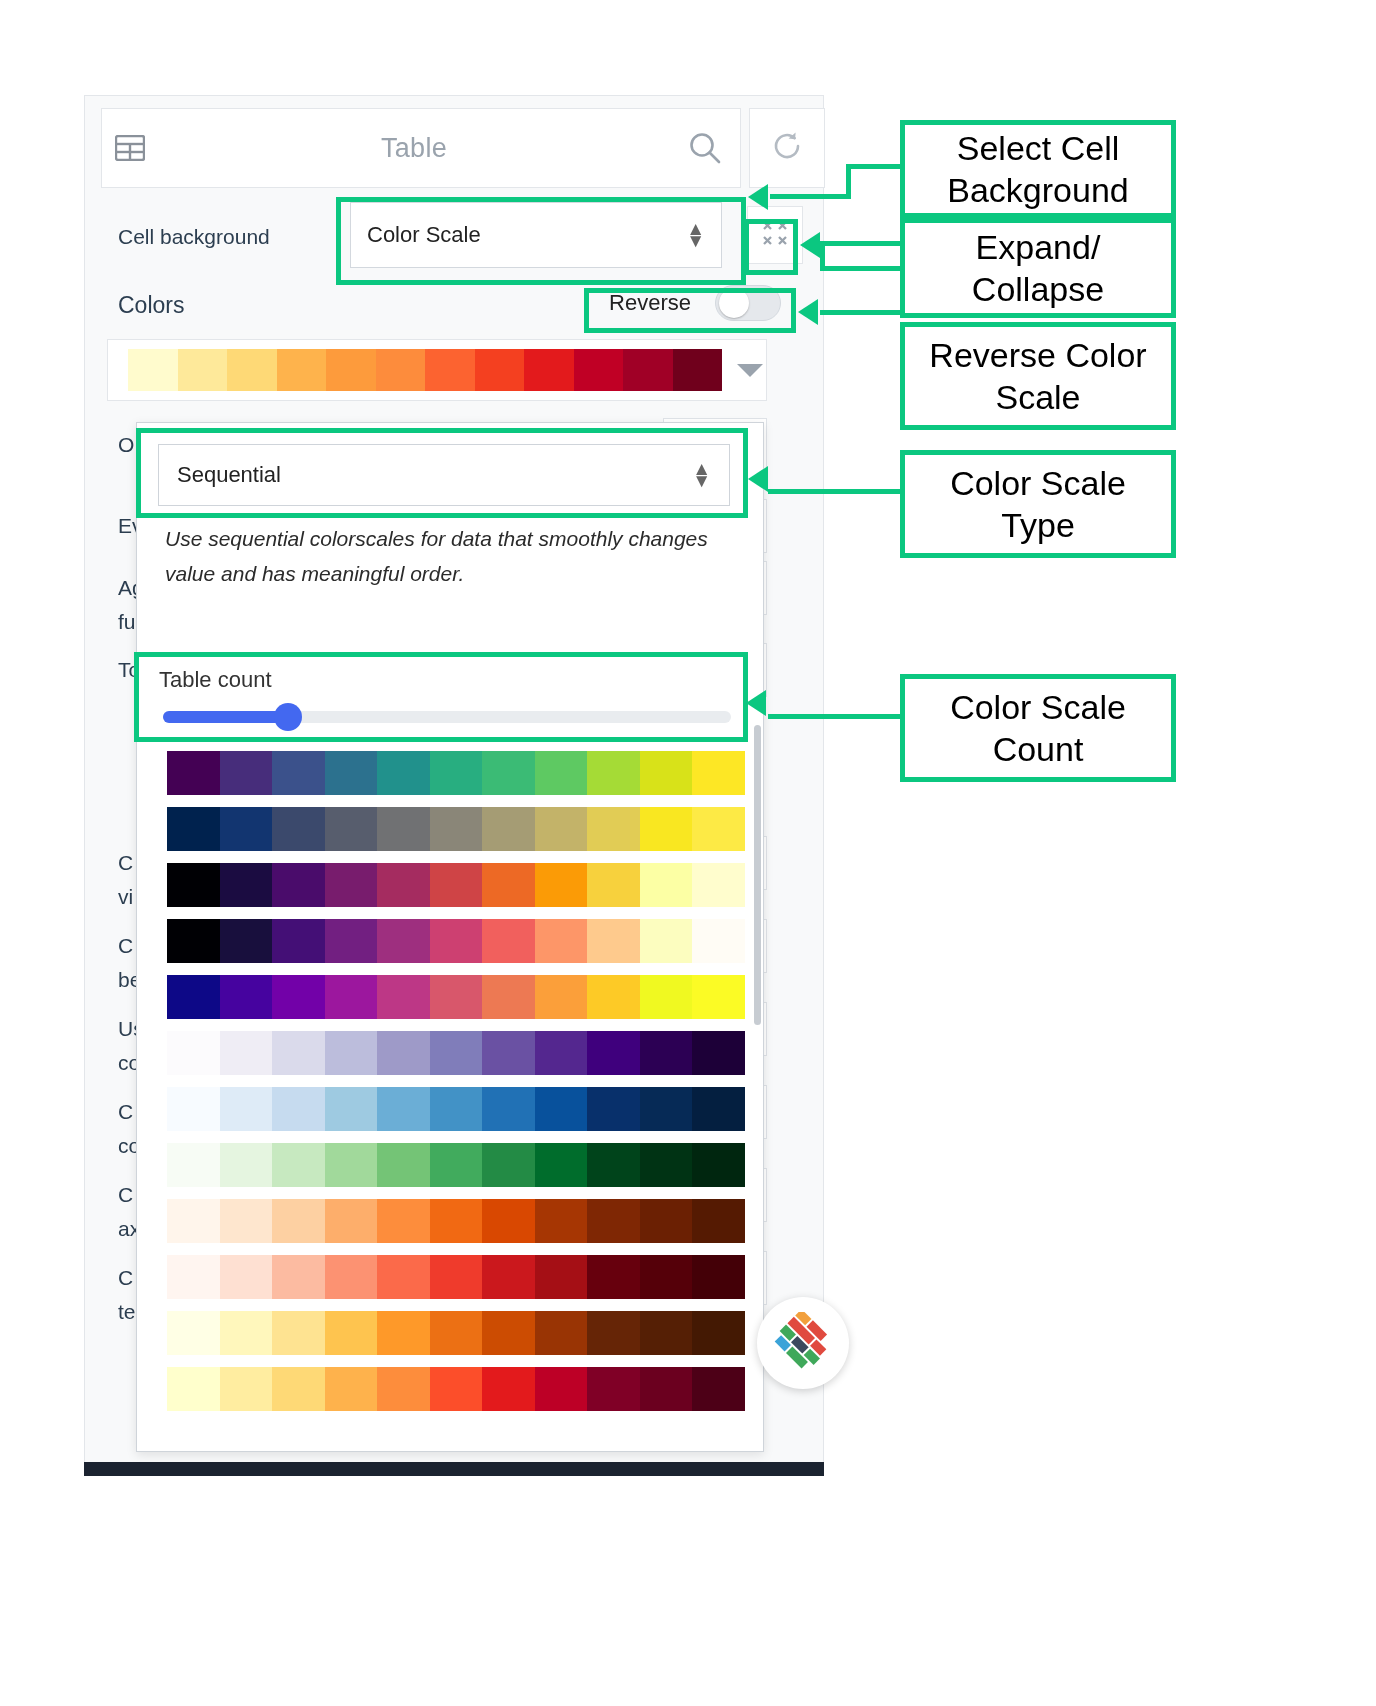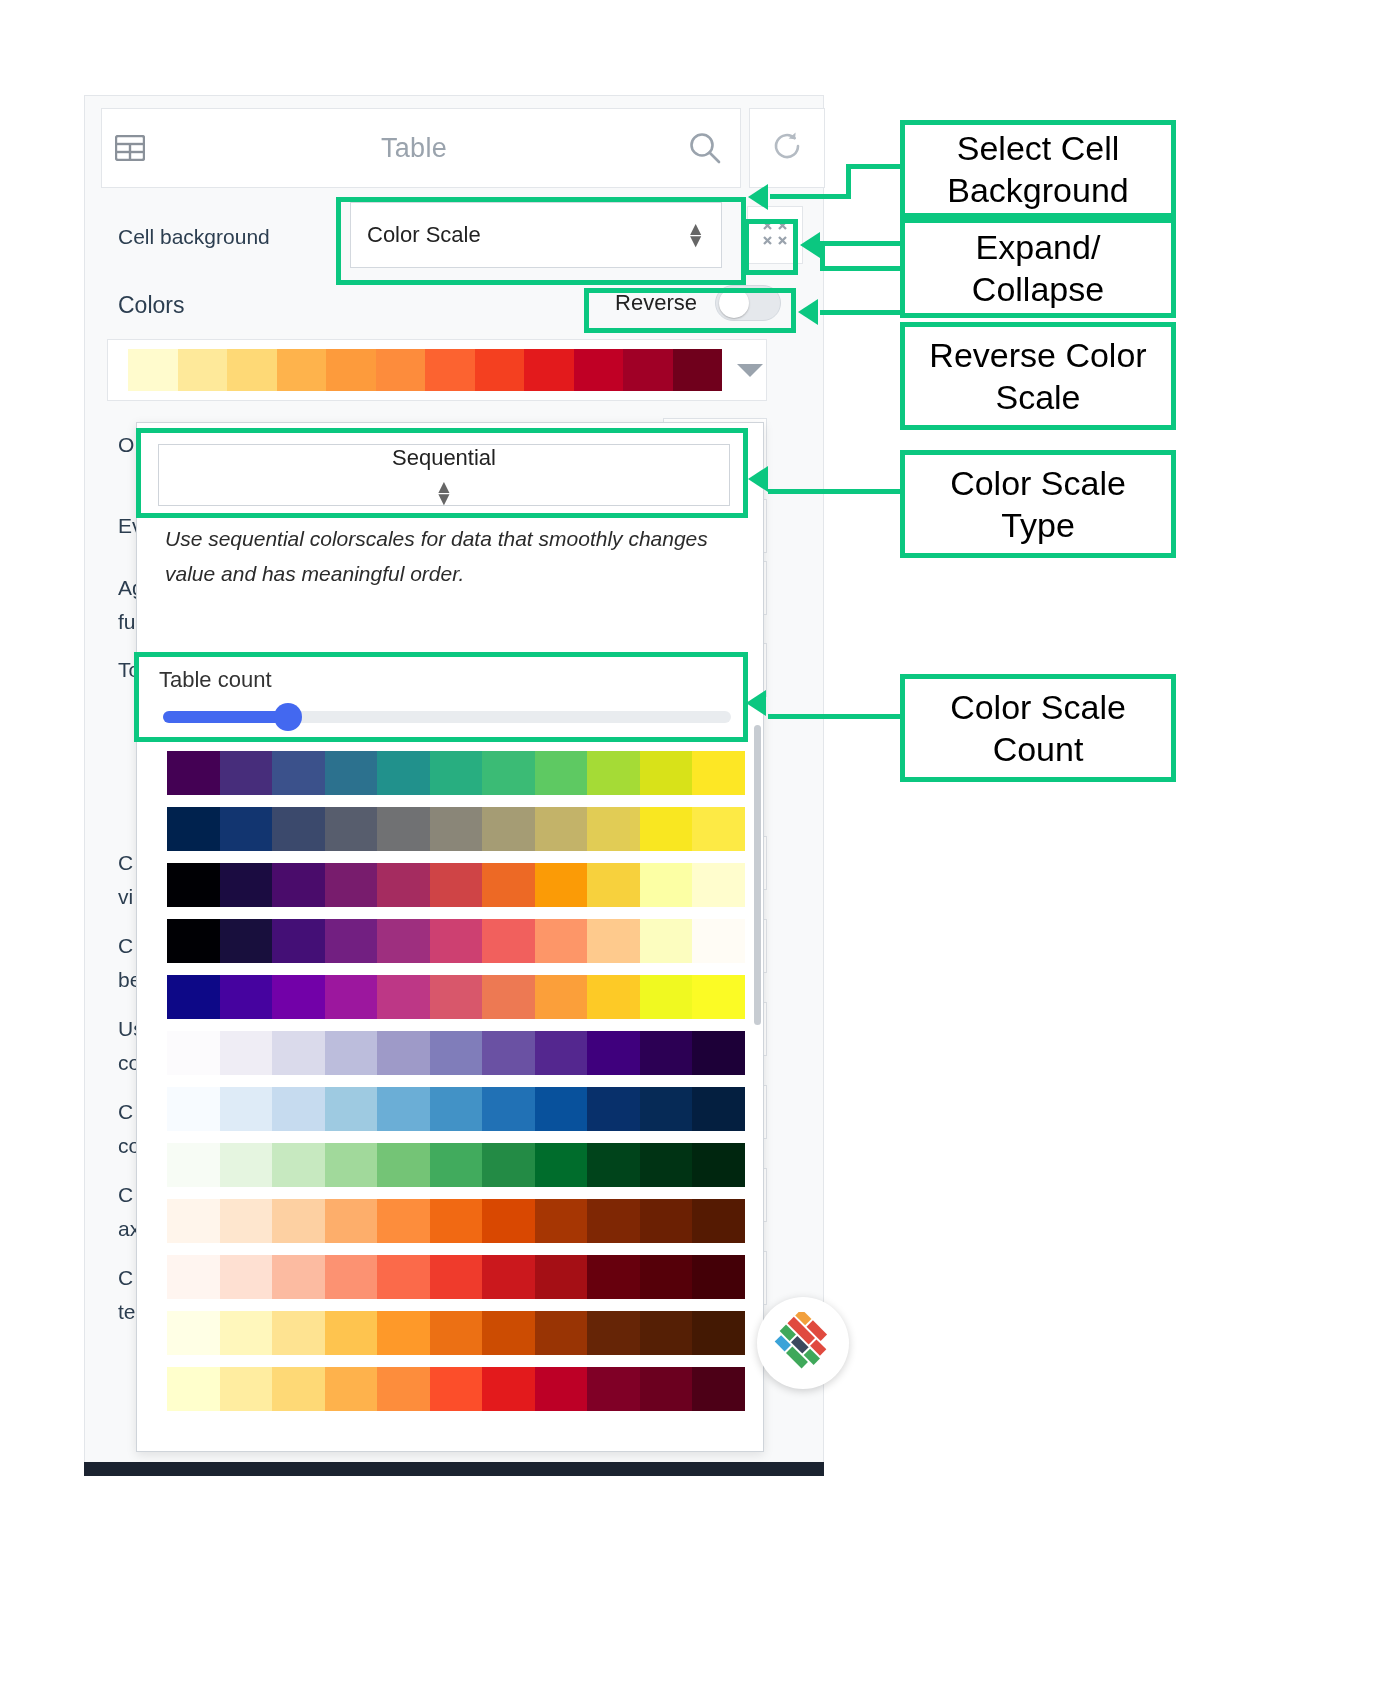--- a/index.html
+++ b/index.html
@@ -60,21 +60,21 @@
   #expand-collapse-button{
     position:absolute;left:662px;top:110px;width:56px;height:58px;
     background:#fff;border:1px solid #e3e6ea;box-sizing:border-box;
     display:flex;align-items:center;justify-content:center;
   }
 
   
   #colors-label{left:33px;top:196px;font-size:23px;}
   #reverse-wrap{
     position:absolute;left:506px;top:186px;width:190px;height:42px;
-    display:flex;align-items:center;justify-content:flex-end;gap:18px;
+    display:flex;align-items:center;justify-content:flex-end;gap:24px;
   }
   #reverse-label{font-size:22px;color:#222;}
   #reverse-toggle{
     width:66px;height:36px;border-radius:18px;background:#e5e8ec;
     border:1px solid #d4d9df;position:relative;box-sizing:border-box;
   }
   #reverse-toggle .knob{
     position:absolute;left:3px;top:2px;width:30px;height:30px;border-radius:50%;
     background:#ffffff;box-shadow:0 1px 2px rgba(0,0,0,.25);
   }
@@ -105,21 +105,21 @@
   
   #colorscale-dropdown{
     position:absolute;left:136px;top:422px;width:628px;height:1030px;
     background:#ffffff;border:1px solid #cfd4da;box-sizing:border-box;
     box-shadow:0 3px 10px rgba(0,0,0,.10);
     overflow:hidden;
   }
   #scale-type-select{
     position:absolute;left:21px;top:21px;width:572px;height:62px;
     border:1px solid #cfd4da;background:#fff;box-sizing:border-box;
-    display:flex;align-items:center;padding:0 18px;font-size:22px;color:#222;flex-direction:column;
+    display:flex;align-items:center;padding:0 18px;font-size:22px;color:#222;
   }
   #scale-type-select .val{flex:1;}
   #scale-type-desc{
     position:absolute;left:28px;top:98px;width:560px;
     font-size:21px;line-height:35px;color:#2b2b2b;font-style:italic;
   }
   #color-count-label{
     position:absolute;left:22px;top:244px;font-size:22px;color:#333;
   }
   #color-count-slider{

